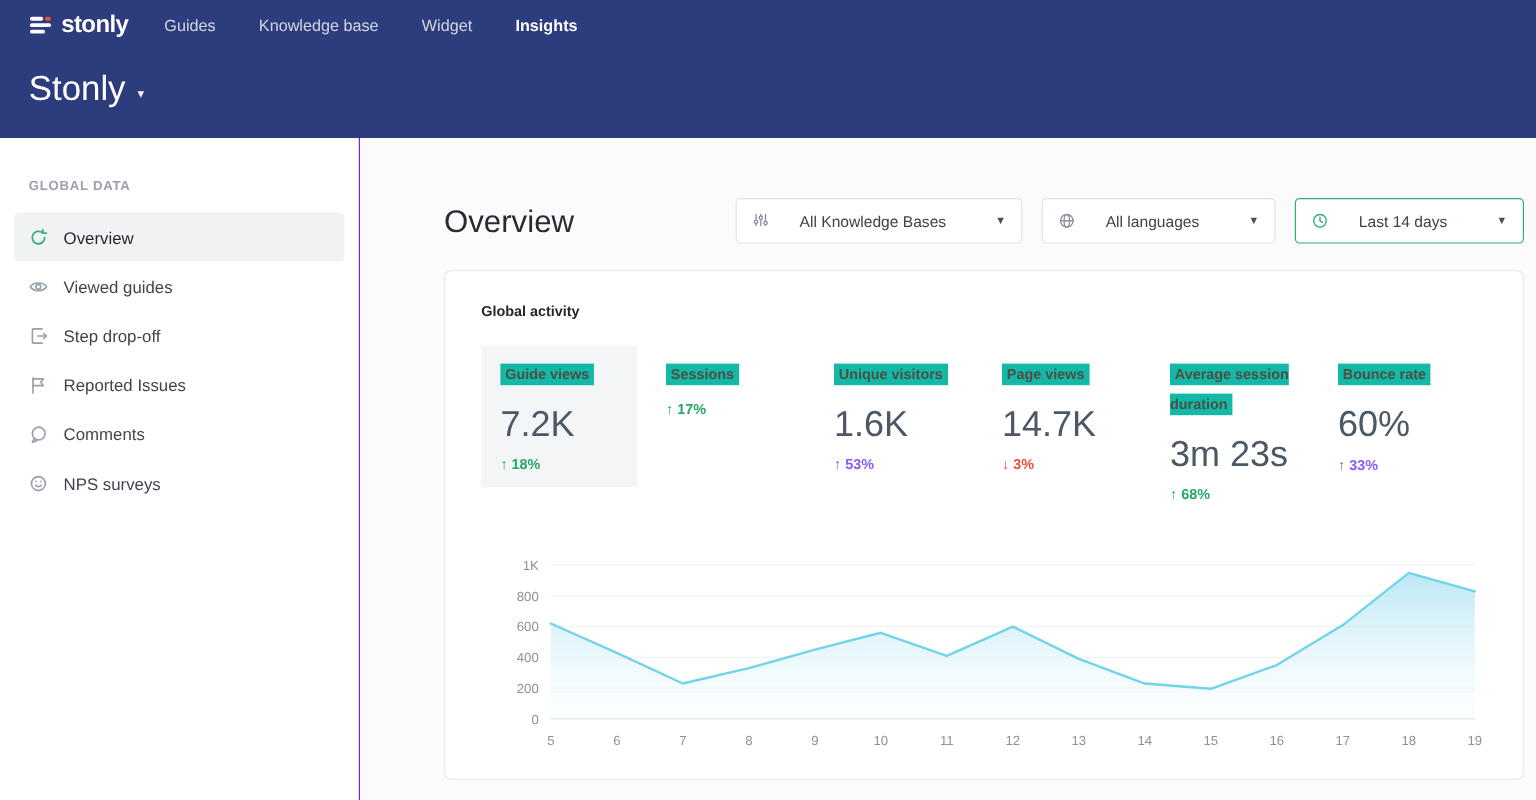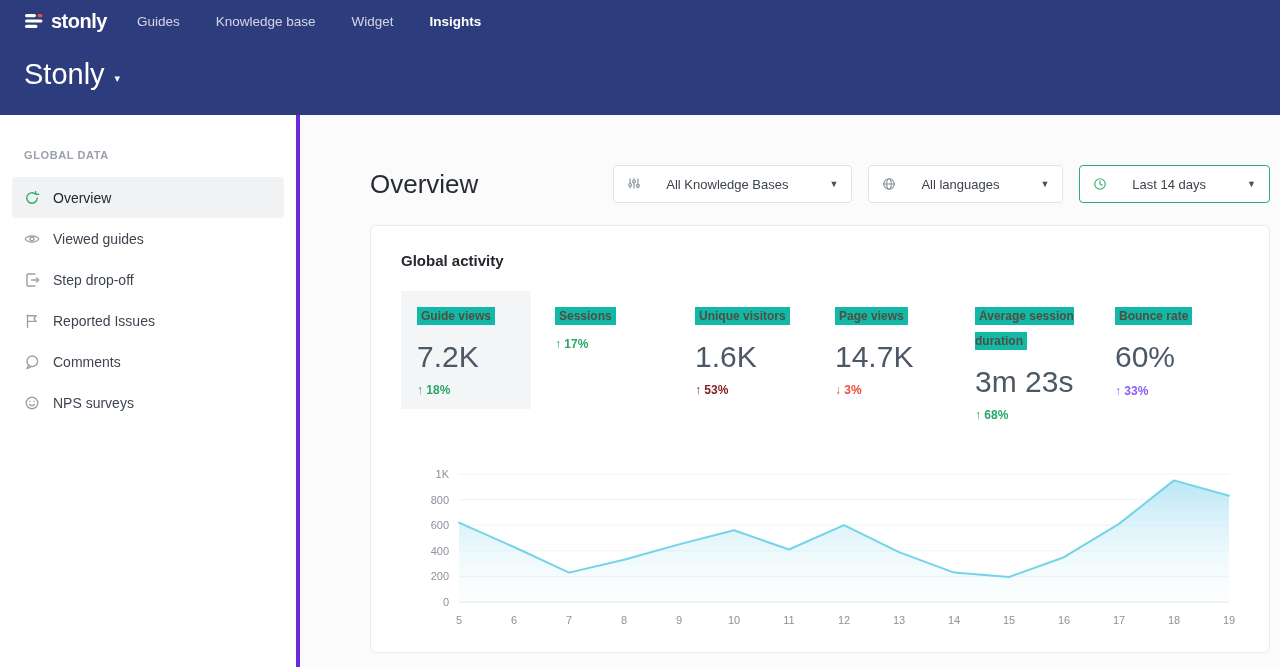--- a/index.html
+++ b/index.html
@@ -15,42 +15,42 @@
   .nav-row nav a { color:rgba(255,255,255,.78); font-size:13.5px; cursor:pointer; text-decoration:none; }
   .nav-row nav a.active { color:#fff; font-weight:700; }
   .workspace-row { margin-top:16px; display:flex; align-items:center; gap:10px; }
   .ws-title { font-size:29px; font-weight:400; cursor:pointer; }
   .ws-caret { font-size:11px; opacity:.95; margin-top:8px; cursor:pointer; }
 
   
   .body { display:flex; height:552px; }
 
   
-  .sidebar { width:300px; border-right:4px solid #6d28d9; background:#fff; padding:34px 12px 4px; flex:0 0 300px; }
+  .sidebar { width:300px; border-right:1px solid #6d28d9; background:#fff; padding:34px 12px 4px; flex:0 0 300px; }
   .section-label { color:#9aa1ab; font-size:11px; font-weight:700; letter-spacing:.6px; padding:0 12px; margin-bottom:16px; }
   .side-item { display:flex; align-items:center; gap:13px; height:41px; padding:0 12px; border-radius:4px; font-size:14px; color:#3e4550; cursor:pointer; }
   .side-item.active { background:#f1f2f4; color:#23272e; }
   .side-item .icon { width:16px; height:16px; display:flex; align-items:center; justify-content:center; }
   .side-item .icon svg { stroke:#99a1ab; fill:none; stroke-width:1.4; stroke-linecap:round; stroke-linejoin:round; }
   .side-item.active .icon svg { stroke:#2fae70; }
 
   
   main { flex:1; background:#fbfbfc; padding:50px 10px 0 70px; overflow:hidden; }
   .main-header { display:flex; justify-content:space-between; align-items:center; margin-bottom:22px; }
   h1 { font-size:26px; font-weight:400; color:#272b33; }
   .filters { display:flex; gap:16px; }
   .dropdown { display:flex; align-items:center; gap:25px; height:38px; padding:0 13px; background:#fff; border:1px solid #dfe3e8; border-radius:4px; font-size:13px; color:#3c434c; cursor:pointer; }
   .dropdown svg { stroke:#8a919c; fill:none; stroke-width:1.3; stroke-linecap:round; }
   .dropdown .chev { margin-left:16px; font-size:9px; color:#4a5058; }
   .dropdown.active { border-color:#2fae70; }
   .dropdown.active svg { stroke:#2fae70; }
 
   
   .card { background:#fff; border:1px solid #e8eaee; border-radius:6px; padding:26px 30px 24px; }
-  .card h2 { font-size:15px; font-weight:700; color:#23272e; }
+  .card h2 { font-size:12px; font-weight:700; color:#23272e; }
   .metrics { display:flex; margin-top:22px; gap:24px; align-items:flex-start; }
   .metric { padding:12px 0; min-width:116px; }
   .metric.selected { background:#f4f5f6; padding:12px 16px; min-width:130px; }
   .metric-label-wrap { max-width:112px; line-height:1.55; }
   .metric-label { display:inline; background:#14b8a6; padding:2px 4px; font-size:12px; font-weight:700; color:#4c4f44; }
   .metric-value { font-size:30px; color:#4c5866; margin-top:12px; font-weight:400; }
   .metric-change { font-size:12px; font-weight:700; margin-top:9px; }
   .metric-note { font-size:12px; color:#c2c8cf; margin-top:10px; line-height:1.45; max-width:112px; }
   .chart-wrap { margin-top:26px; }
   .chart-wrap svg { display:block; width:840px; height:168px; }
@@ -210,21 +210,21 @@
           </div>
 
           <div class="metric">
             <div class="metric-label-wrap"><span class="metric-label">Sessions</span></div>
             <div class="metric-change" style="color: rgb(39, 168, 102);">↑ 17%</div>
           </div>
 
           <div class="metric">
             <div class="metric-label-wrap"><span class="metric-label">Unique visitors</span></div>
             <div class="metric-value">1.6K</div>
-            <div class="metric-change" style="color: #7f1d1d;">↑ 53%</div>
+            <div class="metric-change" style="color: #8b5cf6;">↑ 53%</div>
           </div>
 
           <div class="metric">
             <div class="metric-label-wrap"><span class="metric-label">Page views</span></div>
             <div class="metric-value">14.7K</div>
             <div class="metric-change" style="color: rgb(232, 80, 60);">↓ 3%</div>
           </div>
 
           <div class="metric">
             <div class="metric-label-wrap"><span class="metric-label">Average session duration</span></div>

